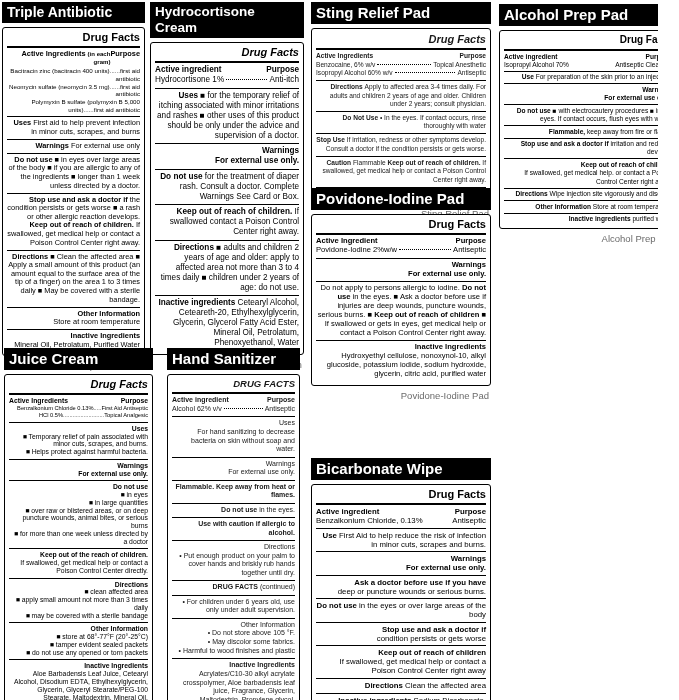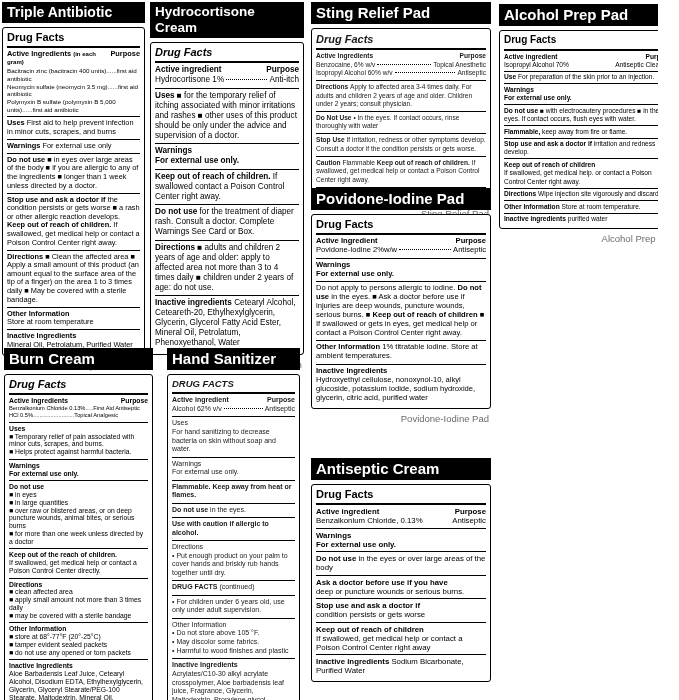--- a/index.html
+++ b/index.html
@@ -1,21 +1,21 @@
 <!DOCTYPE html>
 <html><head>
 <meta charset="utf-8">
 <style>
   * { margin:0; padding:0; box-sizing:border-box; }
   html,body { background:#fff; }
   body { width:679px; height:700px; font-family:"Liberation Sans", sans-serif; color:#000; }
   .sheet { position:relative; width:658px; height:700px; background:#fff; overflow:hidden; }
   .label { position:absolute; }
   .tbar { background:#000; color:#fff; font-weight:bold; font-size:15px; line-height:1.15; padding:2px 5px 3px; }
-  .box  { border:1.5px solid #000; border-radius:3px; margin-top:4px; padding:1px 4px 3px; background:#fff; }
+  .box  { border:1.5px solid #000; border-radius:3px; margin-top:4px; padding:1px 4px 3px; background:#fff;text-align:right; }
   .df   { font-weight:bold; font-size:11px; padding:2px 0 2px; border-bottom:2.5px solid #000; }
   .df.it{ font-style:italic; }
   .sec  { border-top:1px solid #000; padding:2px 0 2.5px; }
   .sec.nb { border-top:none; }
   .row  { display:flex; justify-content:space-between; align-items:baseline; }
   .lrow { display:flex; align-items:baseline; }
   .lead { flex:1; border-bottom:1.3px dotted #000; margin:0 2px; transform:translateY(-2px); min-width:8px; }
   .b { font-weight:bold; } .i { } .sm { font-size:0.82em; }
   .tiny { font-size:0.84em; line-height:1.25; }
   .caption { color:#6b6b6b; text-align:right; font-size:9.5px; margin-top:4px; padding-right:2px; }
@@ -98,22 +98,22 @@
           <span>Hydrocortisone 1%</span>
           <span class="lead"></span>
           <span>Anti-itch</span>
         </div>
       </div>
       <div class="sec"><span class="b i">Uses </span><span>■ for the temporary relief of itching associated with minor irritations and rashes ■ other uses of this product should be only under the advice and supervision of a doctor.</span></div>
       <div class="sec">
         <div class="b i">Warnings</div>
         <div class="b">For external use only.</div>
       </div>
+      <div class="sec"><span class="b">Do not use </span><span>for the treatment of diaper rash. Consult a doctor. Complete Warnings See Card or Box.</span></div>
       <div class="sec"><span class="b">Keep out of reach of children.</span><span> If swallowed contact a Poison Control Center right away.</span></div>
-      <div class="sec"><span class="b">Do not use </span><span>for the treatment of diaper rash. Consult a doctor. Complete Warnings See Card or Box.</span></div>
       <div class="sec"><span class="b i">Directions </span><span>■ adults and children 2 years of age and older: apply to affected area not more than 3 to 4 times daily ■ children under 2 years of age: do not use.</span></div>
       <div class="sec"><span class="b i">Inactive ingredients </span><span>Cetearyl Alcohol, Ceteareth-20, Ethylhexylglycerin, Glycerin, Glycerol Fatty Acid Ester, Mineral Oil, Petrolatum, Phenoxyethanol, Water</span></div>
     </div>
     <div class="caption">Hydrocortisone Cream</div>
   </section>
 
   <section class="label" id="sr">
     <header class="tbar">Sting Relief Pad</header>
     <div class="box">
       <div class="df it">Drug Facts</div>
@@ -169,21 +169,21 @@
         <div>If swallowed, get medical help. or contact a Poison Control Center right away.</div>
       </div>
       <div class="sec"><span class="b i">Directions </span><span>Wipe injection site vigorously and discard.</span></div>
       <div class="sec"><span class="b i">Other Information </span><span>Store at room temperature.</span></div>
       <div class="sec"><span class="b i">Inactive ingredients </span><span>purified water</span></div>
     </div>
     <div class="caption">Alcohol Prep Pad</div>
   </section>
 
   <section class="label" id="bc">
-    <header class="tbar">Burn Cream</header>
+    <header class="tbar">Juice Cream</header>
     <div class="box">
       <div class="df it">Drug Facts</div>
       <div class="sec nb">
         <div class="row">
           <span class="b i">Active Ingredients</span>
           <span class="b i">Purpose</span>
         </div>
         <div class="tiny">Benzalkonium Chloride 0.13%.....First Aid Antiseptic</div>
         <div class="tiny">HCl 0.5%..........................Topical Analgesic</div>
       </div>
@@ -287,58 +287,59 @@
           <span>Povidone-Iodine 2%w/w</span>
           <span class="lead"></span>
           <span>Antiseptic</span>
         </div>
       </div>
       <div class="sec">
         <div class="b i">Warnings</div>
         <div class="b">For external use only.</div>
       </div>
       <div class="sec"><span>Do not apply to persons allergic to iodine. </span><span class="b">Do not use</span><span> in the eyes. ■ Ask a doctor before use if injuries are deep wounds, puncture wounds, serious burns. ■ </span><span class="b">Keep out of reach of children</span><span> ■ If swallowed or gets in eyes, get medical help or contact a Poison Control Center right away.</span></div>
-      <div class="sec"><span class="b i">Other Information </span><span>1% titratable iodine. Store at ambient temperatures.</span></div>
       <div class="sec">
         <div class="b i">Inactive Ingredients</div>
         <div>Hydroxyethyl cellulose, nonoxynol-10, alkyl glucoside, potassium iodide, sodium hydroxide, glycerin, citric acid, purified water</div>
       </div>
     </div>
     <div class="caption">Povidone-Iodine Pad</div>
   </section>
 
   <section class="label" id="aw">
-    <header class="tbar">Antiseptic Cream</header>
+    <header class="tbar">Bicarbonate Wipe</header>
     <div class="box">
       <div class="df">Drug Facts</div>
       <div class="sec nb">
         <div class="row">
           <span class="b i">Active ingredient</span>
           <span class="b i">Purpose</span>
         </div>
         <div class="row">
           <span>Benzalkonium Chloride, 0.13%</span>
           <span>Antiseptic</span>
         </div>
       </div>
-      <div class="sec">
-        <div class="b i">Warnings</div>
-        <div class="b">For external use only.</div>
-      </div>
-      <div class="sec"><span class="b">Do not use</span><span> in the eyes or over large areas of the body</span></div>
+      <div class="sec"><span class="b i">Use </span><span>First Aid to help reduce the risk of infection in minor cuts, scrapes and burns.</span></div>
+      <div class="sec">
+        <div class="b i">Warnings</div>
+        <div class="b">For external use only.</div>
+      </div>
       <div class="sec">
         <div class="b">Ask a doctor before use if you have</div>
         <div>deep or puncture wounds or serious burns.</div>
       </div>
+      <div class="sec"><span class="b">Do not use</span><span> in the eyes or over large areas of the body</span></div>
       <div class="sec">
         <div class="b">Stop use and ask a doctor if</div>
         <div>condition persists or gets worse</div>
       </div>
       <div class="sec">
         <div class="b">Keep out of reach of children</div>
         <div>If swallowed, get medical help or contact a Poison Control Center right away</div>
       </div>
+      <div class="sec"><span class="b i">Directions </span><span>Clean the affected area</span></div>
       <div class="sec"><span class="b i">Inactive ingredients </span><span>Sodium Bicarbonate, Purified Water</span></div>
     </div>
 
   </section>
 
 </div>
 
 </body></html>

